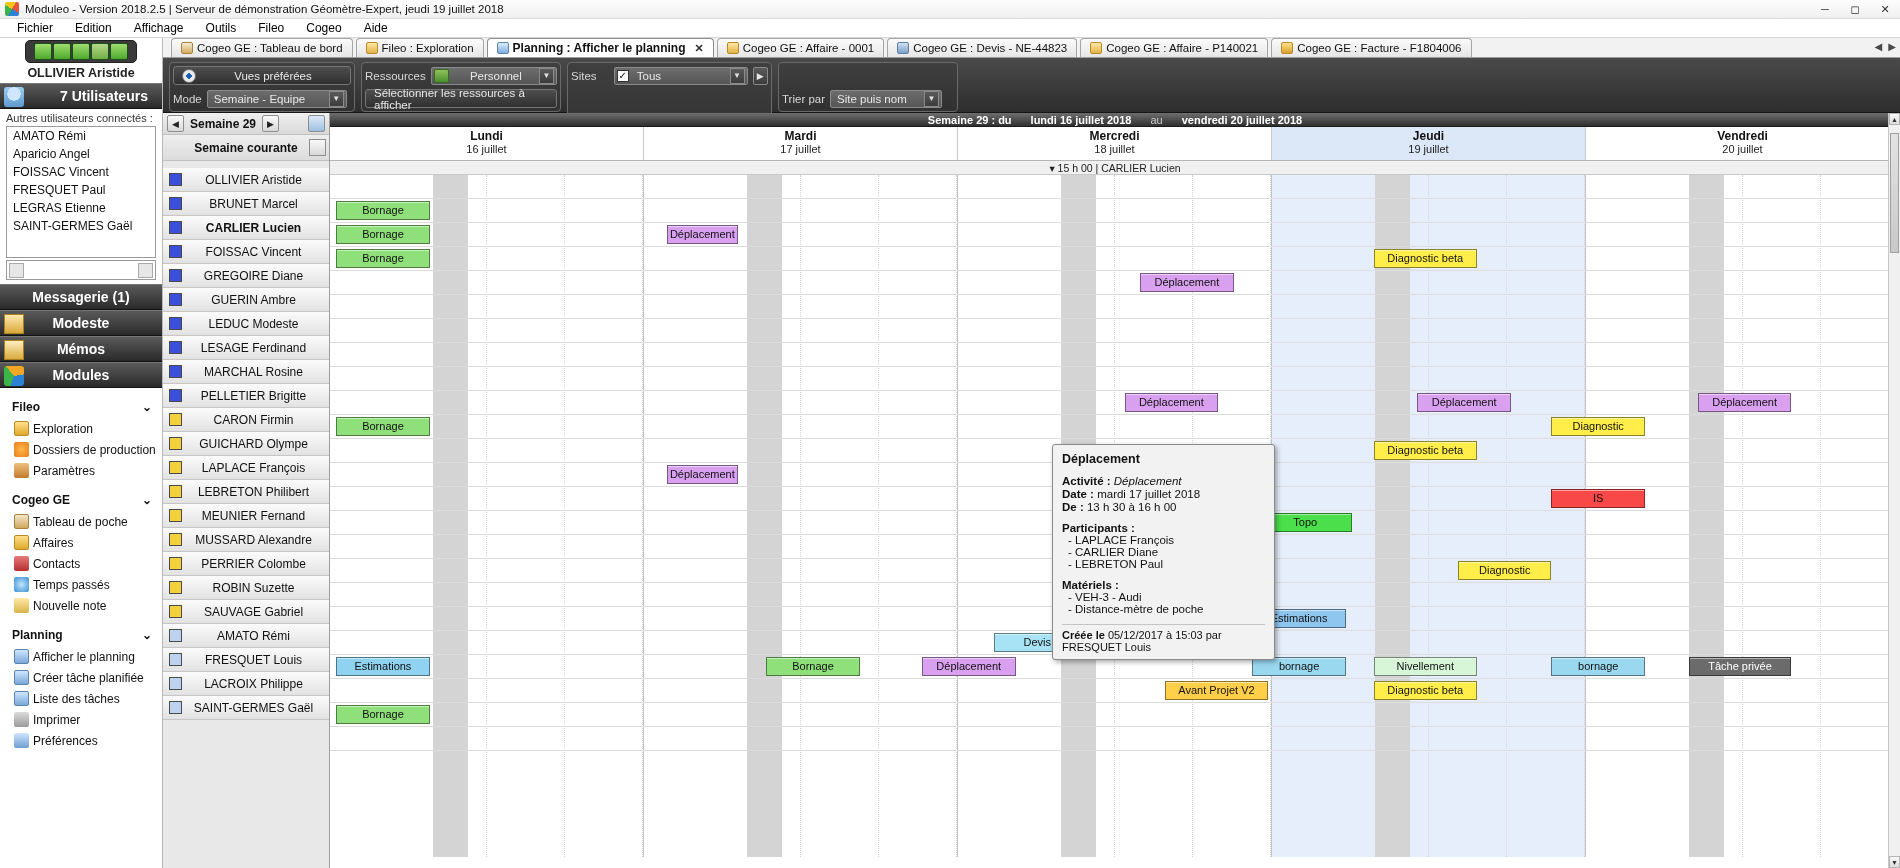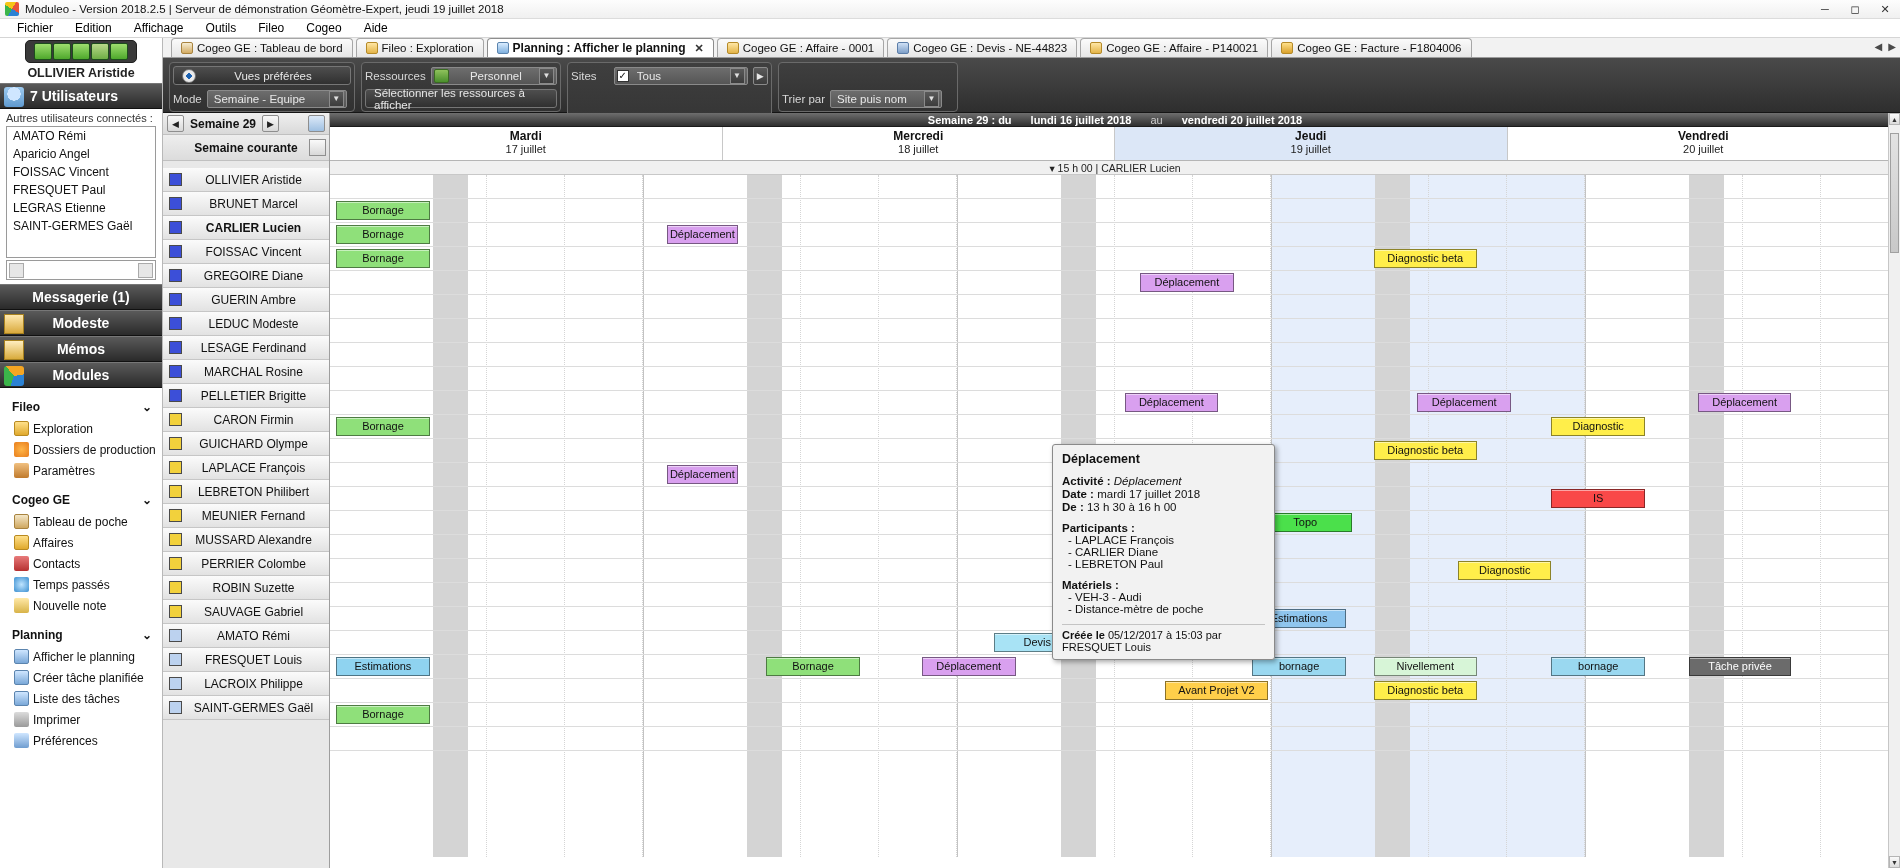--- a/index.html
+++ b/index.html
@@ -75,21 +75,21 @@
   .ic-list   { background: linear-gradient(#9ede6e,#4ea82c); }
   .ic-map    { background: linear-gradient(#b8d98a,#6fae45); }
   .ic-power  { background: linear-gradient(#9ede6e,#4ea82c); }
   .sb-username {
     font-weight: bold; font-size: 12.5px; color: #222; margin-top: 3px;
   }
   .sb-banner {
     height: 26px;
     background: linear-gradient(#5a5a5a,#2a2a2a);
     color: #fff; font-weight: bold; font-size: 14px;
-    display: flex; align-items: center; 
+    display: flex; align-items: center; padding-left: 30px;
     position: relative;
     border-top: 1px solid #777; border-bottom: 1px solid #111;
   }
   .sb-banner .bico {
     position: absolute; left: 4px; top: 3px; width: 20px; height: 20px;
   }
   .sb-banner.center { justify-content: center; padding-left: 0; }
   .sb-users-label { font-size: 11px; color: #333; padding: 3px 0 2px 6px; }
   .sb-userlist {
     margin: 0 6px; height: 132px; border: 1px solid #9a9a9a;
@@ -694,20 +694,24 @@
     </div>
 
     <div id="gridwrap">
       <div class="gridheader">
         <span>Semaine 29 : du </span>
         <span>lundi 16 juillet 2018</span>
         <span class="sep"> au </span>
         <span>vendredi 20 juillet 2018</span>
       </div>
       <div class="daysrow" id="daysrow">
+          <div class="daycol-h">
+            <div class="dn">Lundi</div>
+            <div class="dd">16 juillet</div>
+          </div>
           <div class="daycol-h">
             <div class="dn">Mardi</div>
             <div class="dd">17 juillet</div>
           </div>
           <div class="daycol-h">
             <div class="dn">Mercredi</div>
             <div class="dd">18 juillet</div>
           </div>
           <div class="daycol-h today">
             <div class="dn">Jeudi</div>

